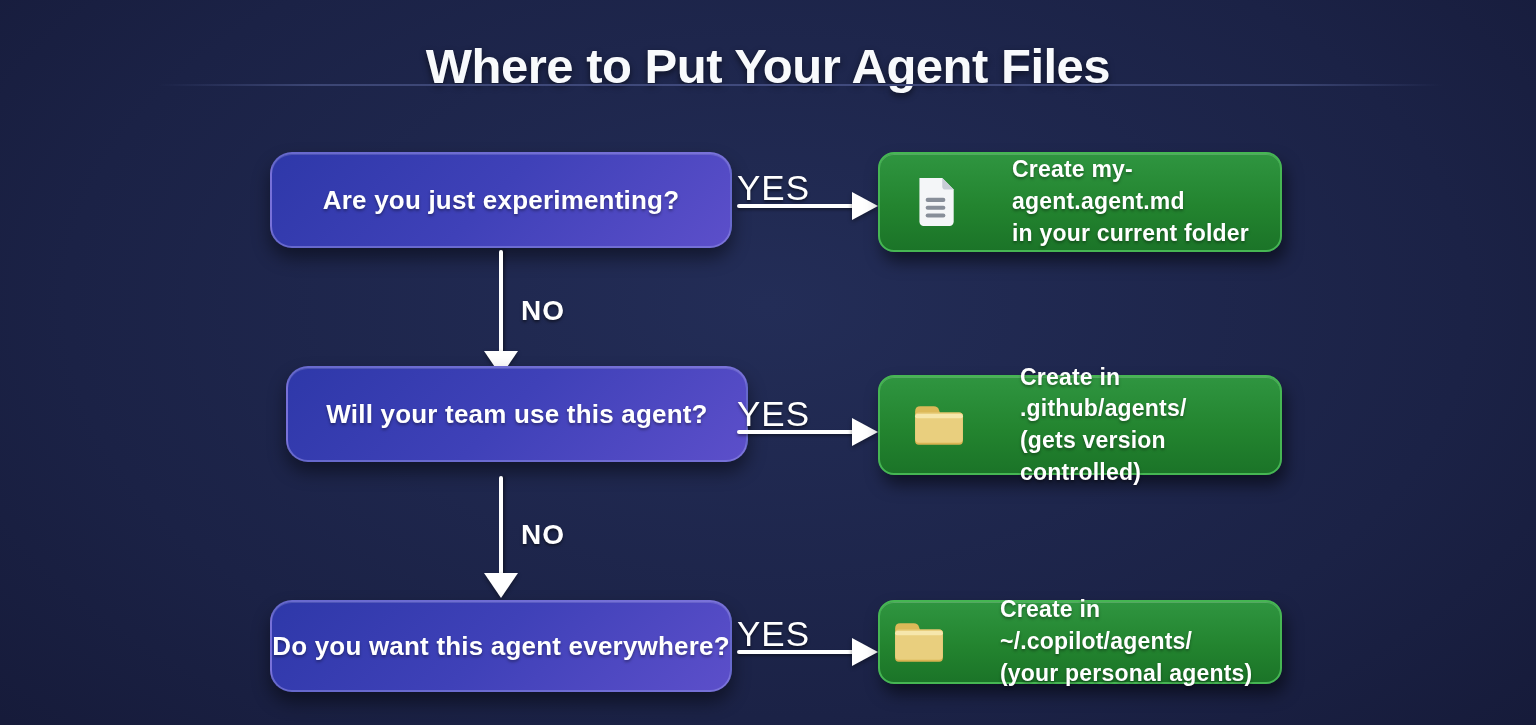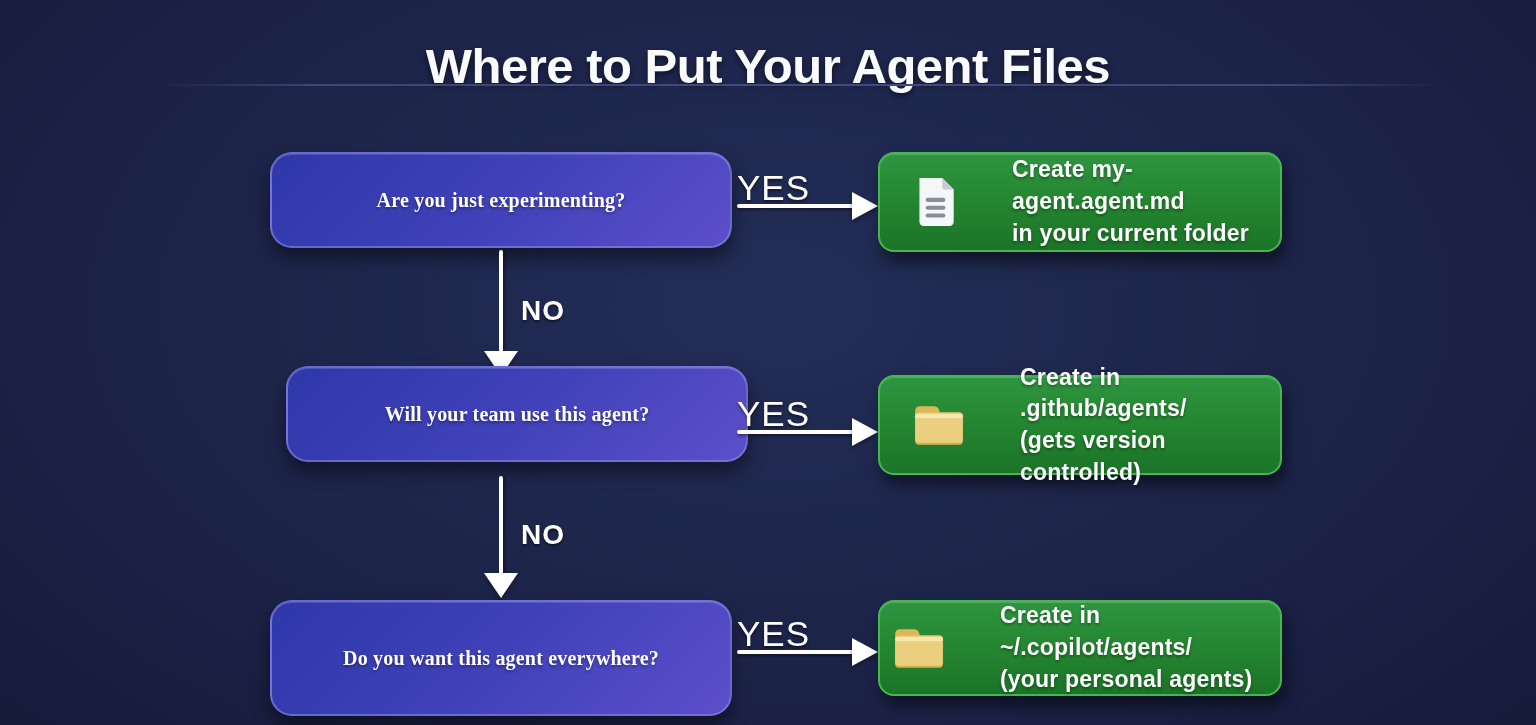--- a/index.html
+++ b/index.html
@@ -38,45 +38,44 @@
     left: 270px; width: 462px; height: 96px;
     box-sizing: border-box;
     border-radius: 22px;
     background: linear-gradient(135deg, #2e38a9 0%, #3f41b8 48%, #5c4fca 100%);
     border: 2px solid rgba(148,143,232,0.55);
     box-shadow: 0 10px 18px rgba(0,0,0,0.45), inset 0 1px 0 rgba(255,255,255,0.14);
     display: flex; align-items: center; justify-content: center;
   }
   .qbox span {
     color: #ffffff;
-    font-size: 20px;
+    font-size: 26px;
     font-weight: 700;
     letter-spacing: 0.2px;
     text-shadow: 0 2px 3px rgba(0,0,0,0.35);
-    font-family: Liberation Serif, serif;
   }
   .qbox.r1 { top: 152px; }
   .qbox.r2 { top: 366px; margin-left: 16px; }
-  .qbox.r3 { top: 600px; height: 116px; }
+  .qbox.r3 { top: 600px; height: 92px; }
   
   .abox {
     position: absolute;
     left: 878px; width: 404px; height: 100px;
     box-sizing: border-box;
     border-radius: 16px;
     background: linear-gradient(180deg, #2f9540 0%, #23842f 55%, #1b7428 100%);
     border: 2px solid #46b653;
     box-shadow: 4px 10px 16px rgba(0,0,0,0.5), inset 0 1px 0 rgba(255,255,255,0.18);
     display: flex; align-items: center;
     padding-left: 32px;
     gap: 30px;
   }
   .abox.r1 { top: 152px; }
   .abox.r2 { top: 375px; }
-  .abox.r3 { top: 600px; height: 96px; padding-left: 12px; }
+  .abox.r3 { top: 600px; height: 84px; padding-left: 12px; }
   .abox .icon-wrap { flex: 0 0 auto; margin-right: 24px; display: flex; align-items: center; }
   .abox .atext {
     color: #ffffff;
     font-size: 23px;
     font-weight: 700;
     line-height: 1.38;
     letter-spacing: 0.2px;
     text-shadow: 0 2px 3px rgba(0,0,0,0.35);
   }
   

